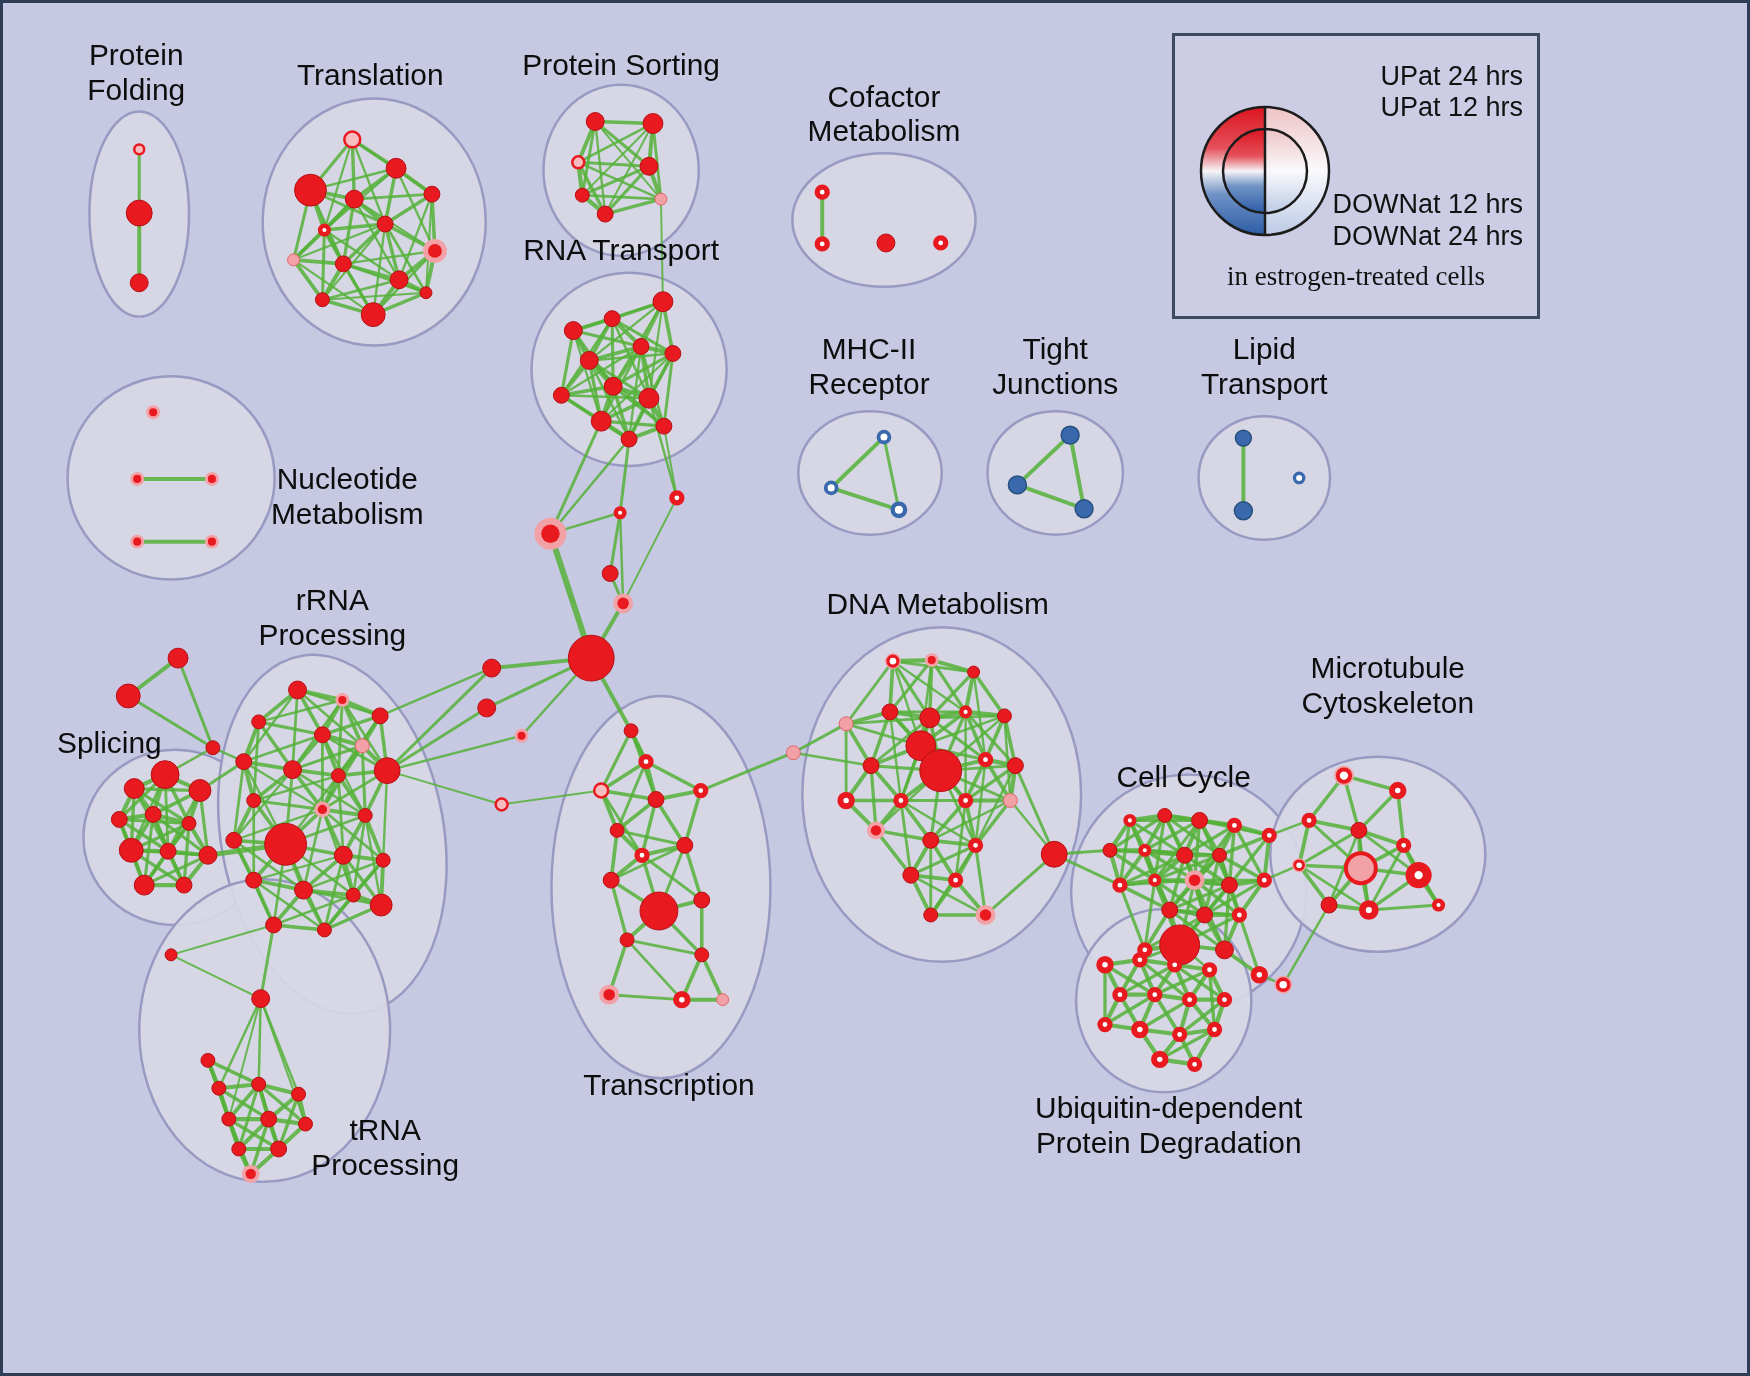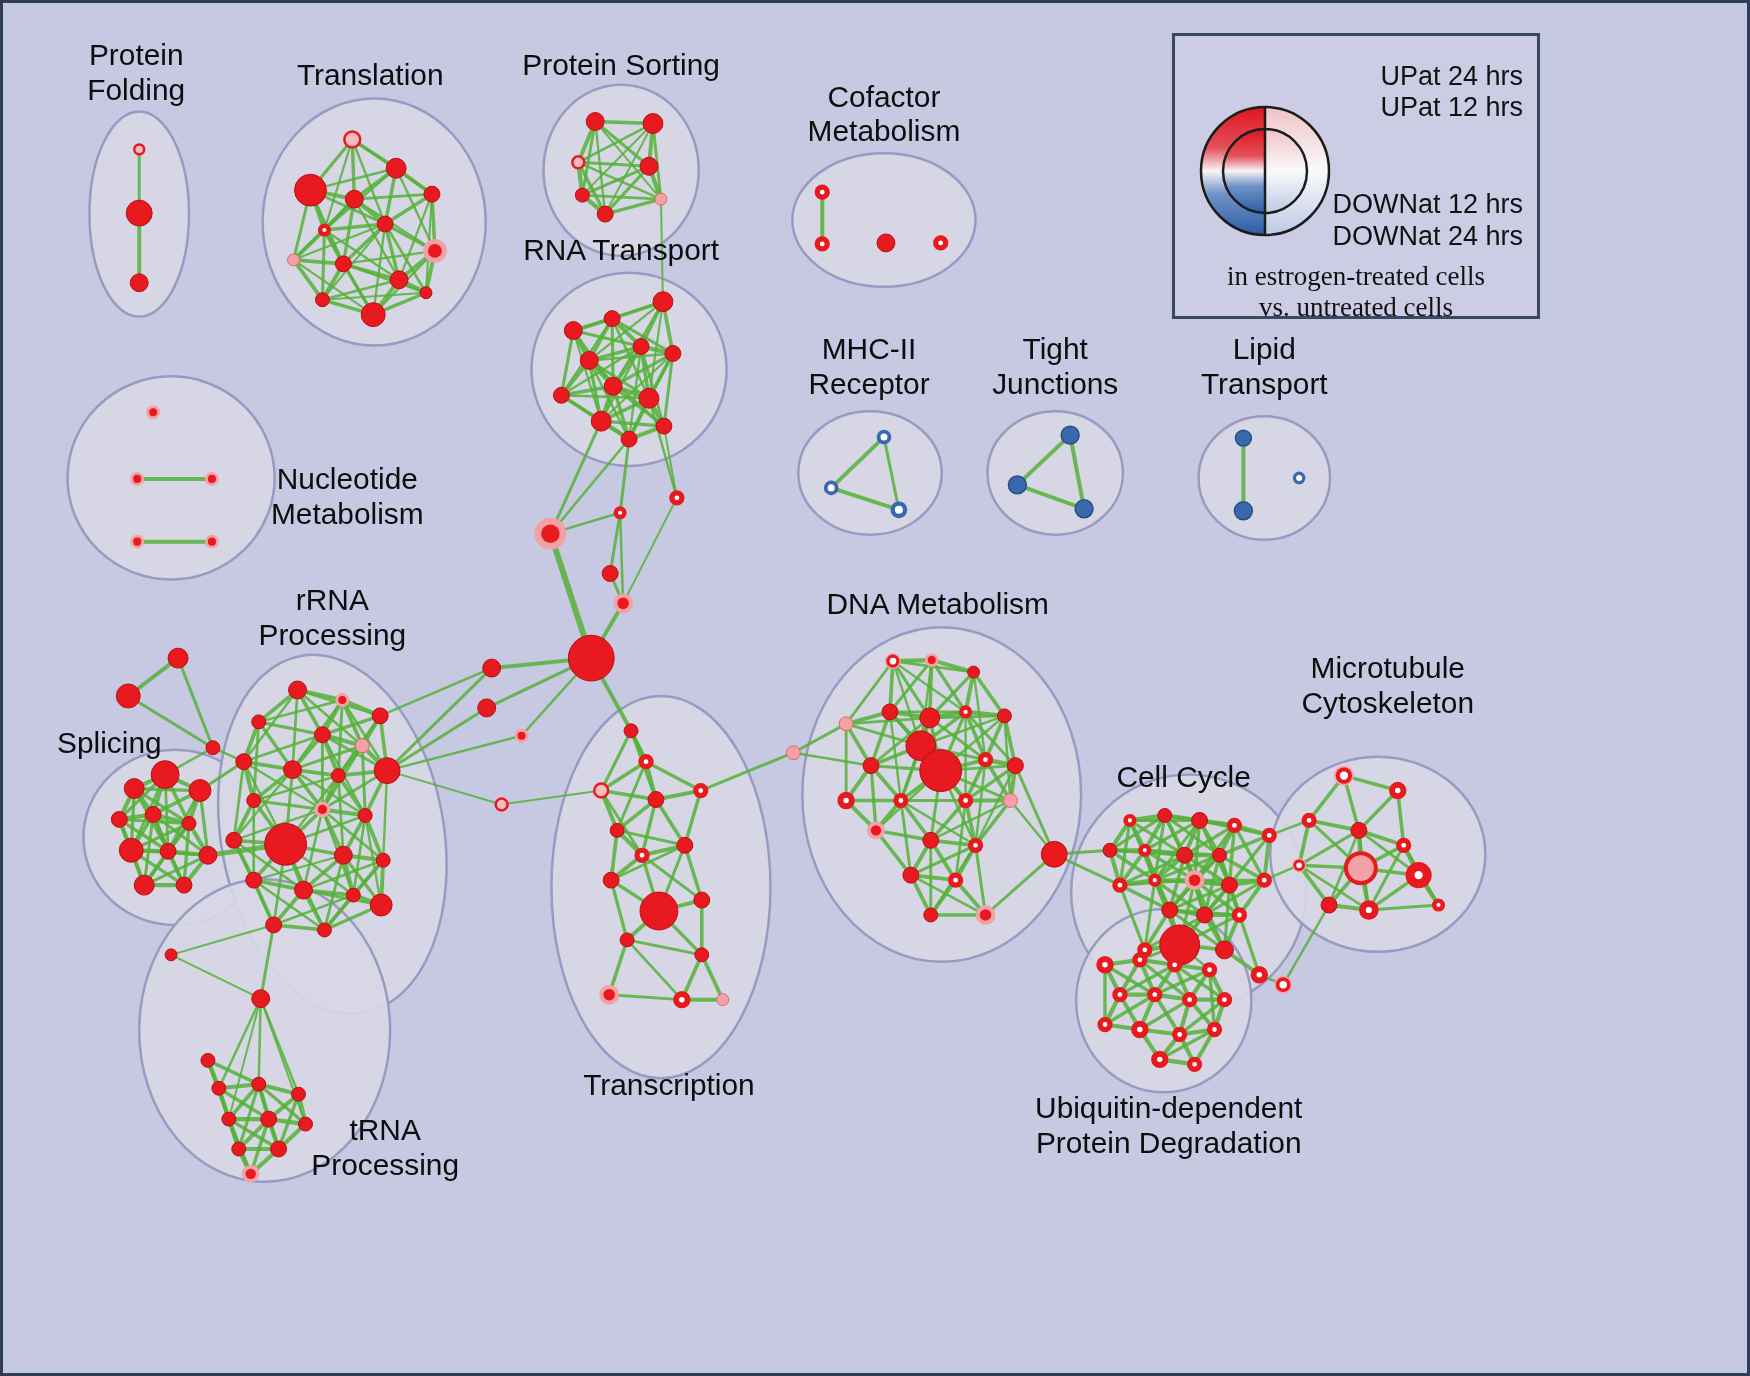--- a/index.html
+++ b/index.html
@@ -1404,16 +1404,15 @@
     </div>
     <div class="lrow r2">
       <span class="dir">DOWN</span>
       <span class="time">at 12 hrs</span>
     </div>
     <div class="lrow r3">
       <span class="dir">DOWN</span>
       <span class="time">at 24 hrs</span>
     </div>
     <div class="lcap c1">in estrogen-treated cells</div>
-    <div class="lcap c2">vs. untreated cells</div>
   </div>
 
 </div>
 
 </body></html>

